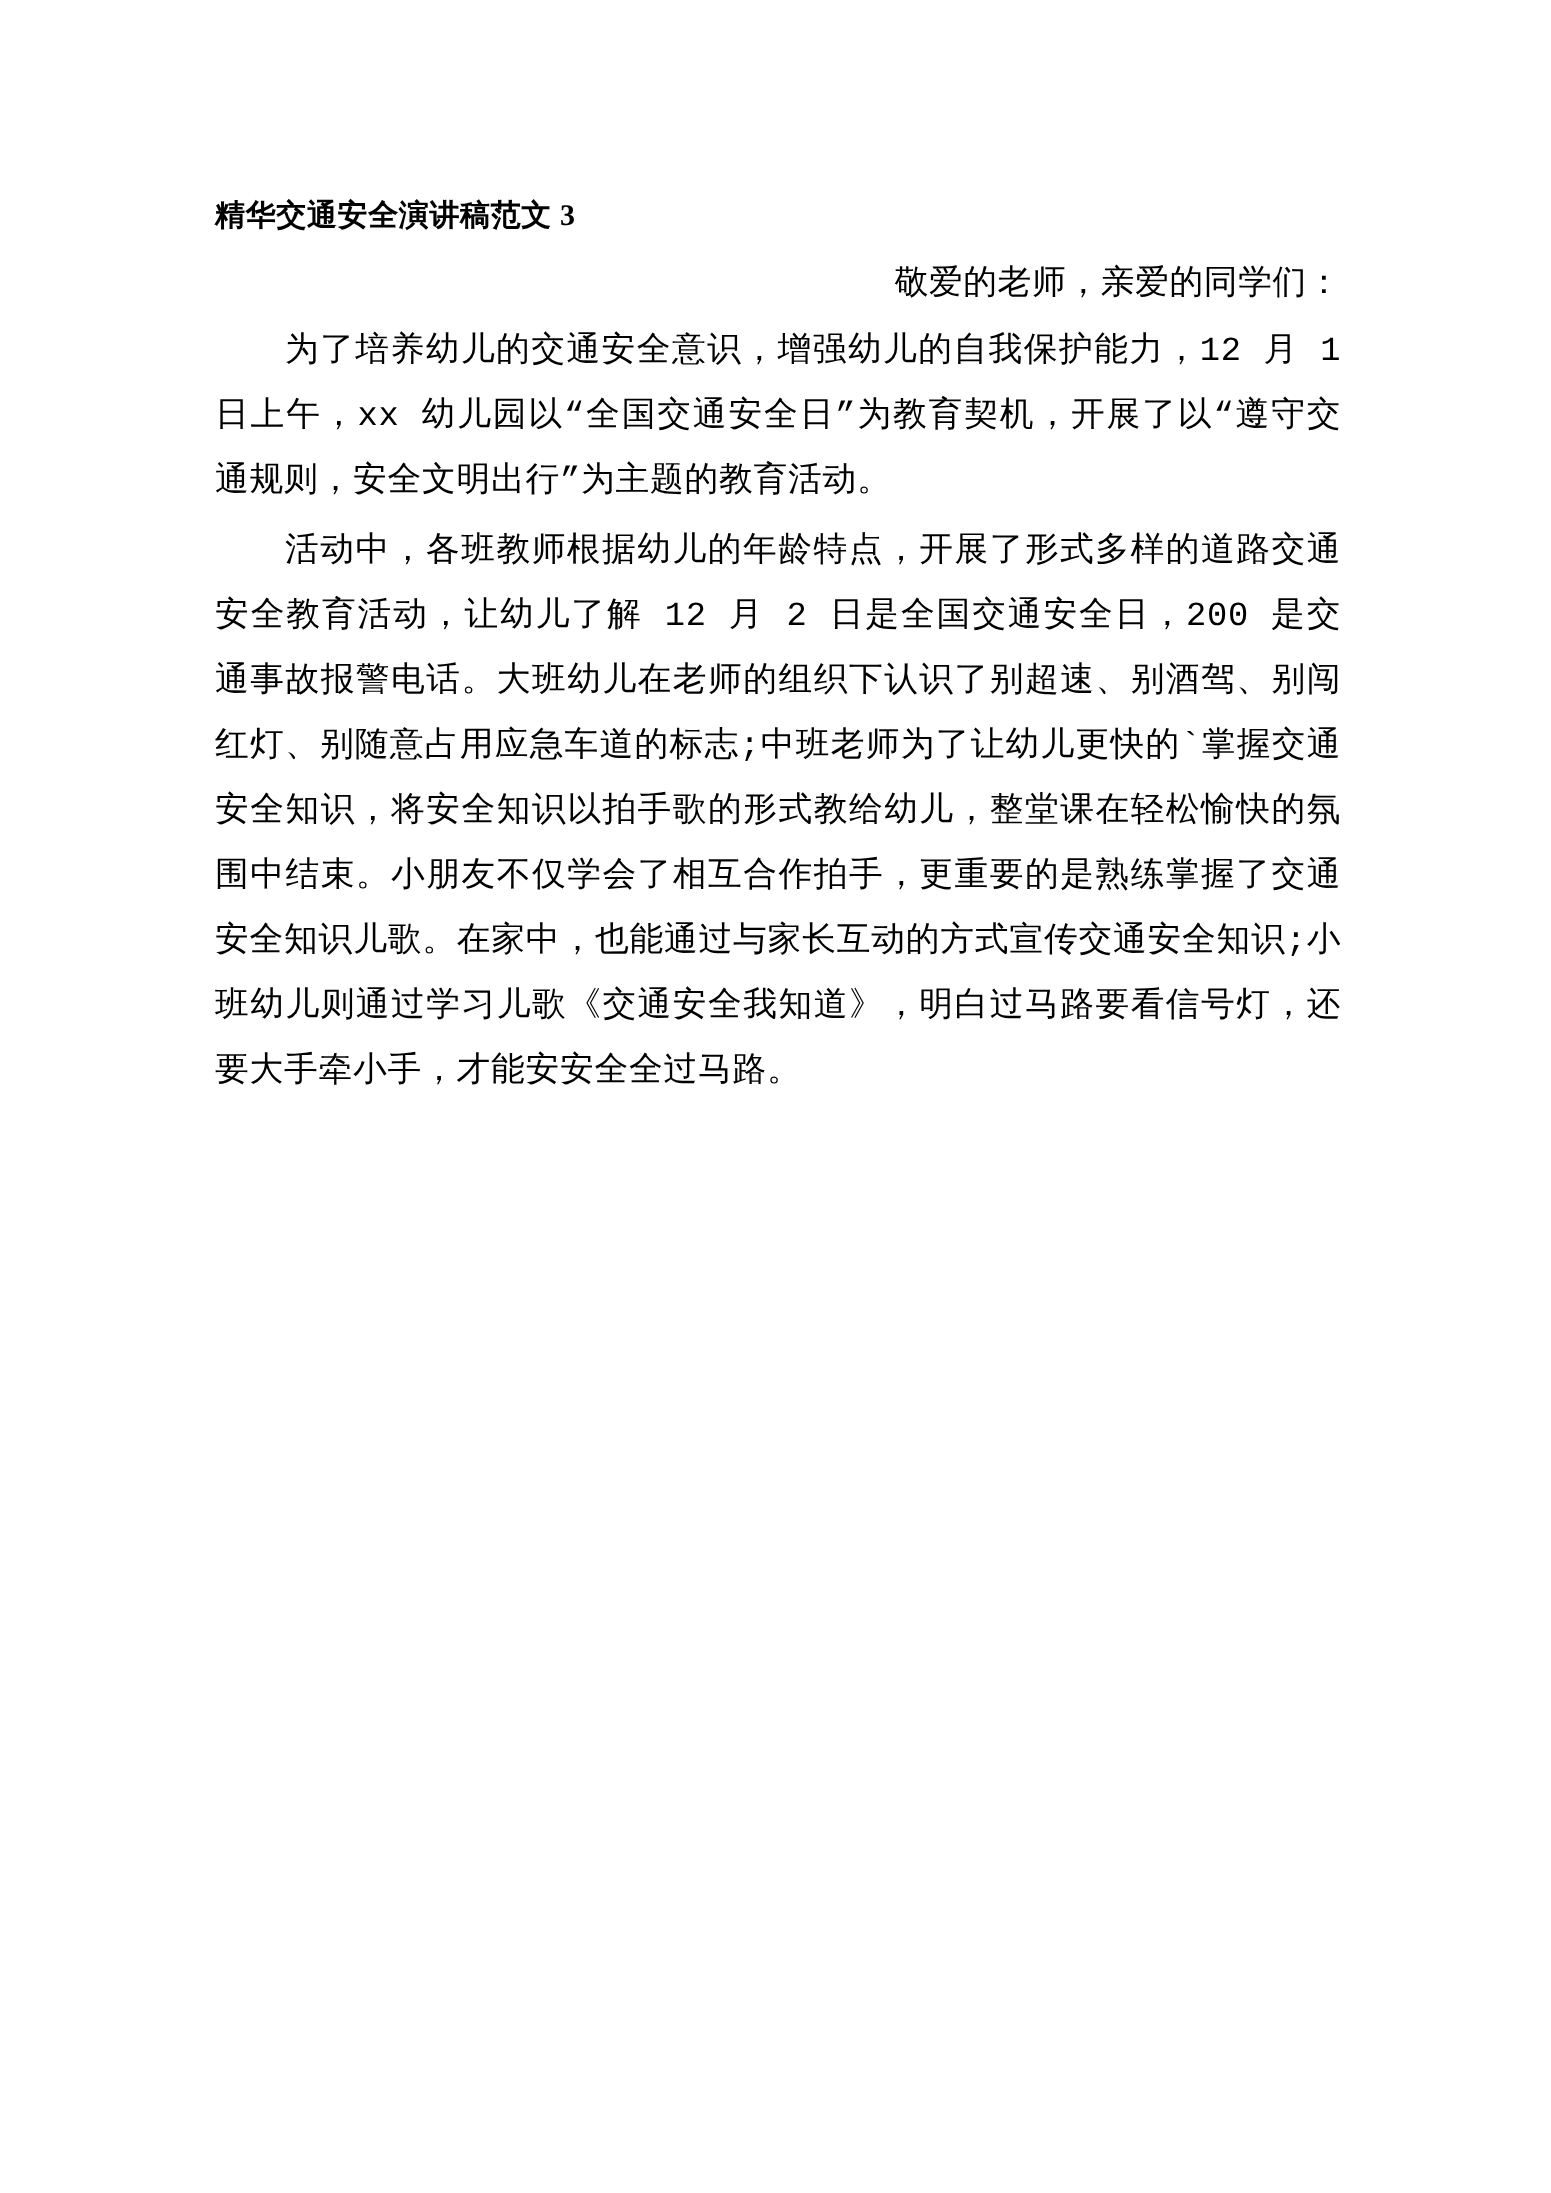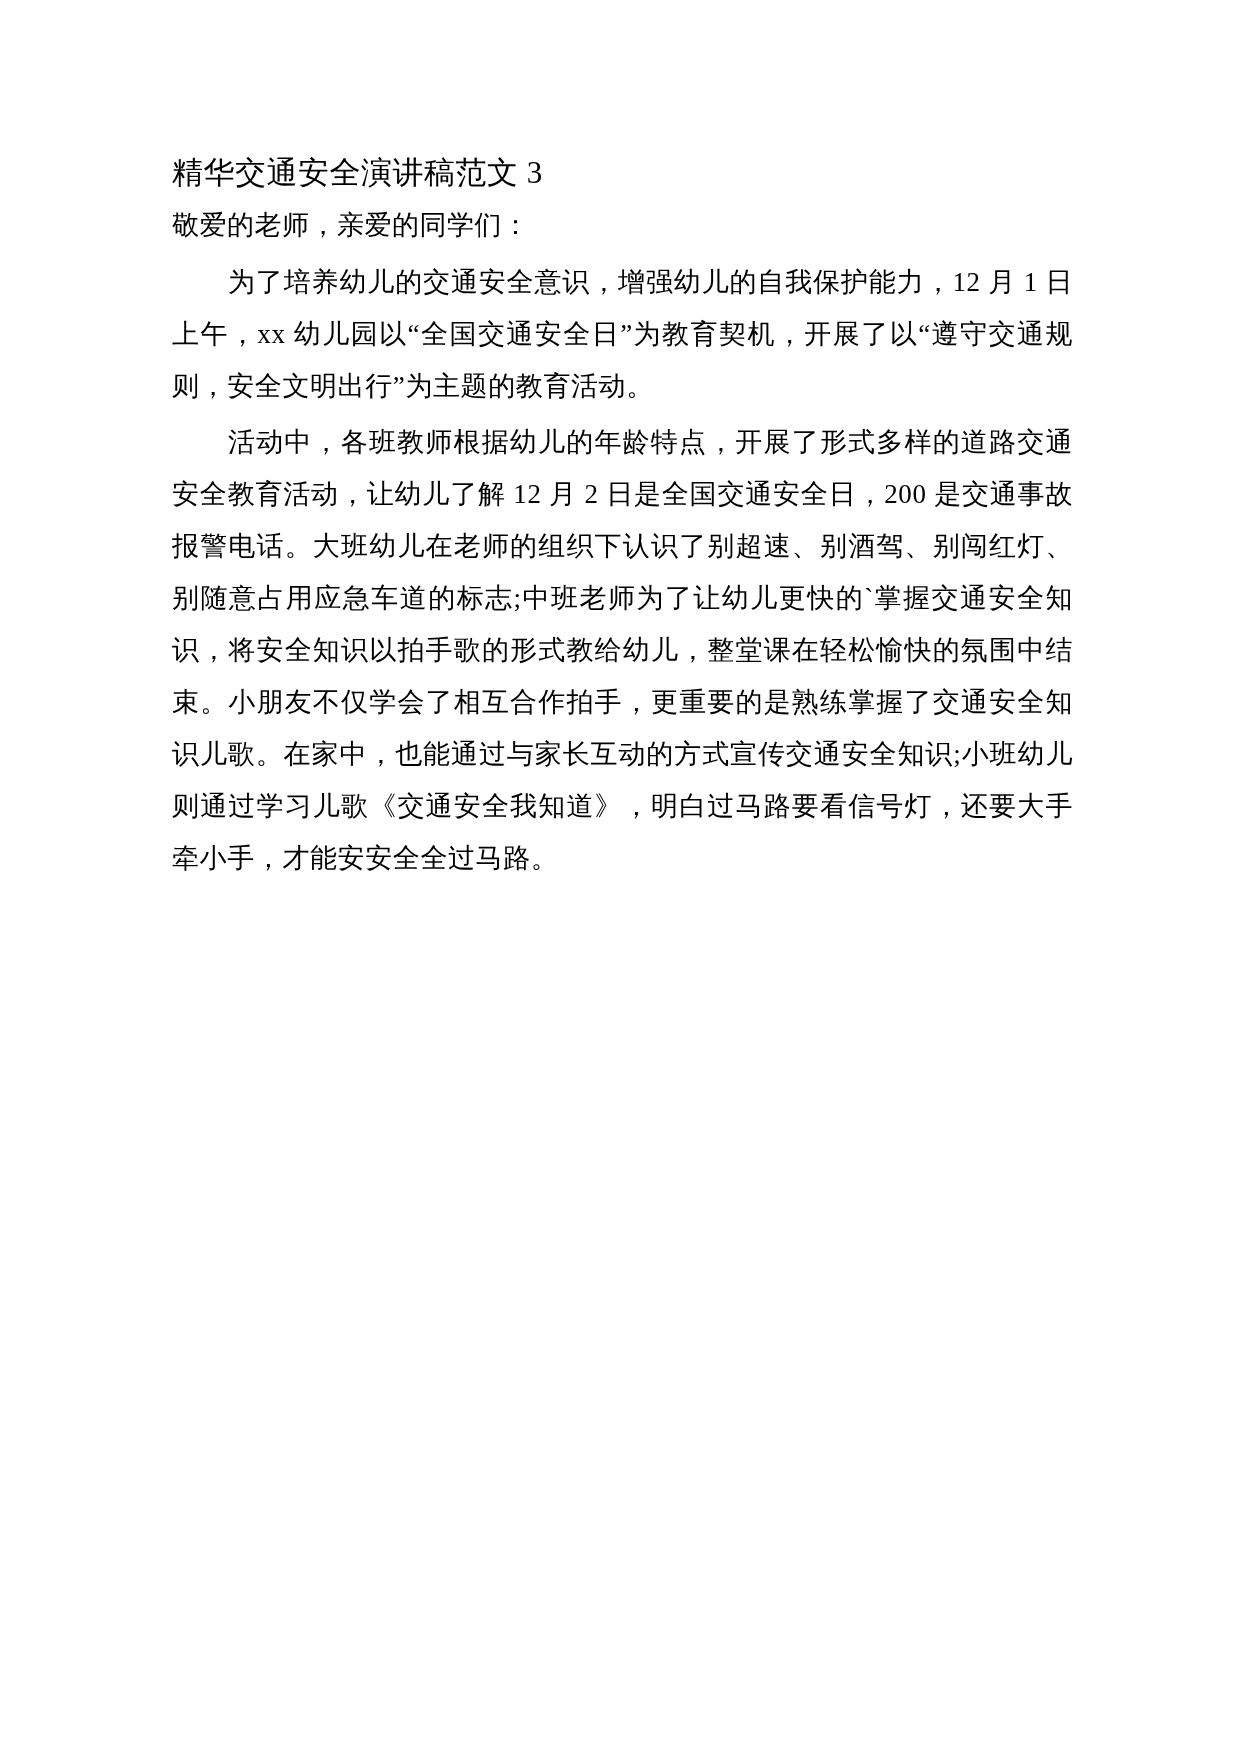--- a/index.html
+++ b/index.html
@@ -15,47 +15,49 @@
     -webkit-font-smoothing: antialiased;
   }
   .page {
     position: relative;
     width: 1241px;
     height: 1754px;
     box-sizing: border-box;
     padding: 148px 168px 0 172px;
   }
   .doc-title {
-    font-size: 31px;
+    font-size: 24px;
     line-height: 50px;
     letter-spacing: 0.5px;
     margin: 0 0 2px 0;
-    font-weight: normal;
+    font-weight: bold;
   }
   .salutation {
     font-size: 27px;
     line-height: 50px;
     letter-spacing: 0.5px;
     margin: 0 0 6px 0;
+    text-align: right;
   }
   .greeting {
     font-size: 27px;
     line-height: 52px;
     letter-spacing: 0.5px;
     margin: 0 0 6px 0;
     text-indent: 56px;
   }
   .para {
     font-size: 27px;
     line-height: 52px;
     letter-spacing: 0.6px;
     margin: 0 0 4px 0;
     text-indent: 56px;
     text-align: justify;
     text-justify: inter-ideograph;
+    font-family: Liberation Mono, monospace;
   }
 </style>
 </head>
 <body>
 
 <div class="page">
 
   <h1 class="doc-title">精华交通安全演讲稿范文 3</h1>
 
   <p class="salutation">敬爱的老师，亲爱的同学们：</p>

